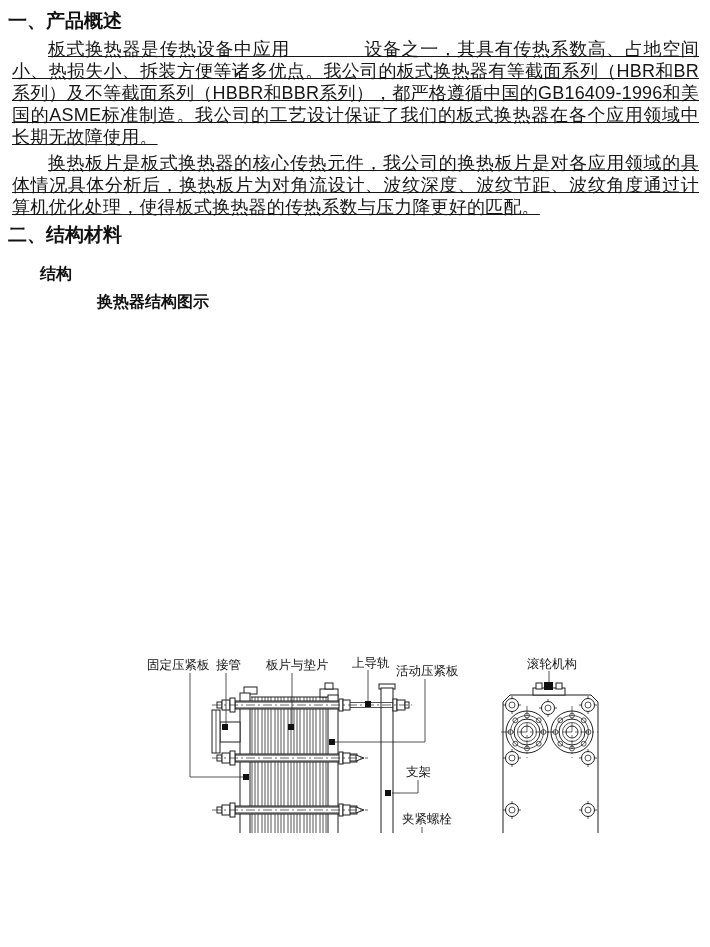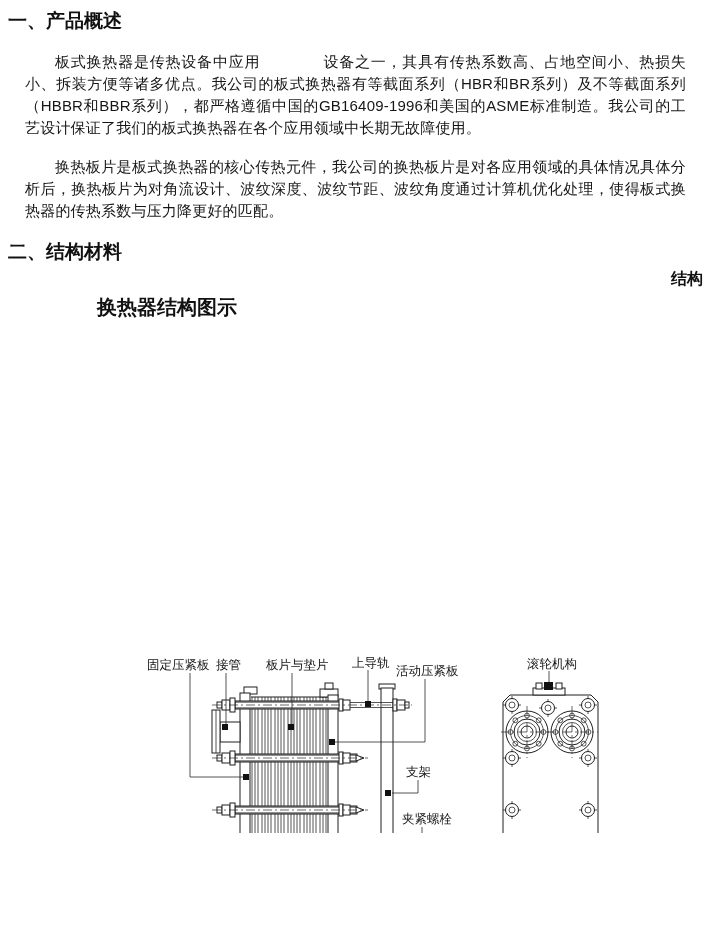--- a/index.html
+++ b/index.html
@@ -2,24 +2,24 @@
 <html><head>
 <meta charset="utf-8">
 <style>
   html,body{margin:0;padding:0;background:#fff;}
   .page{
     position:relative;width:710px;height:833px;background:#fff;
     font-family:"Liberation Sans",sans-serif;color:#161616;overflow:hidden;
   }
   .textflow{position:absolute;left:8px;right:7px;top:8px;}
   h1.sec{font-size:19px;line-height:26px;font-weight:bold;margin:0 0 3px 0;color:#111;}
-  h1.sec2{margin-top:1px;margin-bottom:2px;}
-  p.body{font-size:15px;line-height:22px;margin:17px;text-indent:2em;text-align:justify;letter-spacing:.2px;}
-  .sub{font-size:16px;line-height:23px;font-weight:bold;margin:1px 0 0 32px;color:#111;text-align:right;}
-  .diagram-title{font-size:20px;line-height:20px;font-weight:bold;margin:7px 0 0 89px;color:#111;}
+  h1.sec2{margin-top:1px;margin-bottom:14px;}
+  p.body{font-size:18px;line-height:22px;margin:4px;text-indent:2em;text-align:justify;letter-spacing:.2px;text-decoration:underline;}
+  .sub{font-size:16px;line-height:23px;font-weight:bold;margin:1px 0 0 32px;color:#111;}
+  .diagram-title{font-size:16px;line-height:20px;font-weight:bold;margin:7px 0 0 89px;color:#111;}
   svg.diagram{position:absolute;left:0;top:655px;}
   svg text{font-family:"Liberation Sans",sans-serif;font-size:12.5px;fill:#161616;}
   .ln{stroke:#1f1f1f;stroke-width:1;fill:none;}
   .thin{stroke:#2a2a2a;stroke-width:.8;fill:none;}
   .wfill{fill:#fff;stroke:#1f1f1f;stroke-width:1;}
   .mark{fill:#111;stroke:none;}
   .dash{stroke:#2a2a2a;stroke-width:.7;fill:none;stroke-dasharray:9 3 2 3;}
 </style>
 </head>
 <body>

